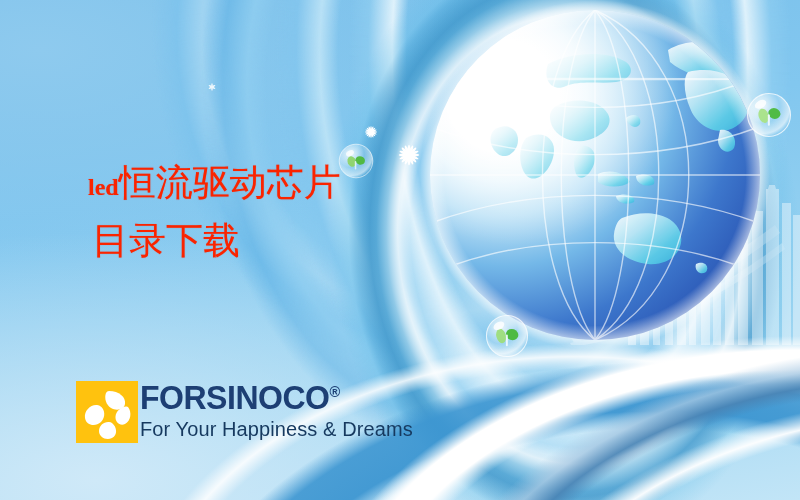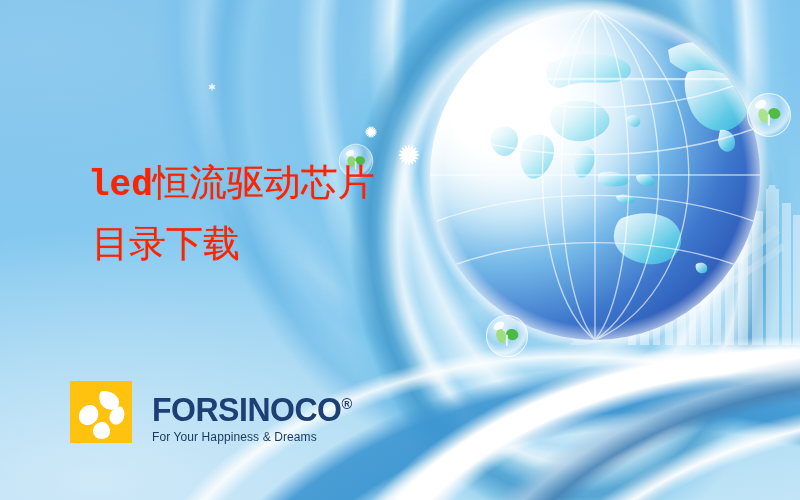--- a/index.html
+++ b/index.html
@@ -156,39 +156,39 @@
     text-shadow: 0 0 1px rgba(250,36,0,0.45);
     -webkit-font-smoothing: antialiased;
   }
   .headline-line1 {
     font-family: "Liberation Serif", "DejaVu Serif", serif;
     font-size: 37px;
     letter-spacing: 0px;
     display: block;
   }
   .headline-line1 .latin {
-    font-family: Liberation Mono, monospace;
+    font-family: Liberation Serif, serif;
     font-weight: 700;
-    font-size: 36px;
+    font-size: 24px;
   }
   .headline-line2 {
     font-family: "Liberation Serif", "DejaVu Serif", serif;
     font-size: 37px;
     display: block;
     margin-top: 21px;
     margin-left: 4px;
   }
 
   
   .logo {
     position: absolute;
-    left: 70px; top: 381px;
+    left: 76px; top: 381px;
     display: flex;
-    align-items: flex-end;
-    gap: 20px;
+    align-items: flex-start;
+    gap: 2px;
   }
   .logo-mark {
     width: 62px; height: 62px;
     background: #ffc20e;
     display: block;
     flex: 0 0 auto;
   }
   .logo-mark svg { display: block; width: 62px; height: 62px; }
   .logo-text { display: flex; flex-direction: column; justify-content: center; }
   .logo-word {
@@ -202,21 +202,21 @@
     transform: scaleX(0.97);
     transform-origin: left center;
   }
   .logo-word .reg {
     font-size: 15px;
     vertical-align: super;
     letter-spacing: 0;
   }
   .logo-tagline {
     font-family: "Liberation Sans", sans-serif;
-    font-size: 12px;
+    font-size: 20px;
     color: #16395f;
     line-height: 1.0;
     margin-top: 5px;
     white-space: nowrap;
     letter-spacing: 0.1px;
   }
 </style>
 </head>
 <body>
 

